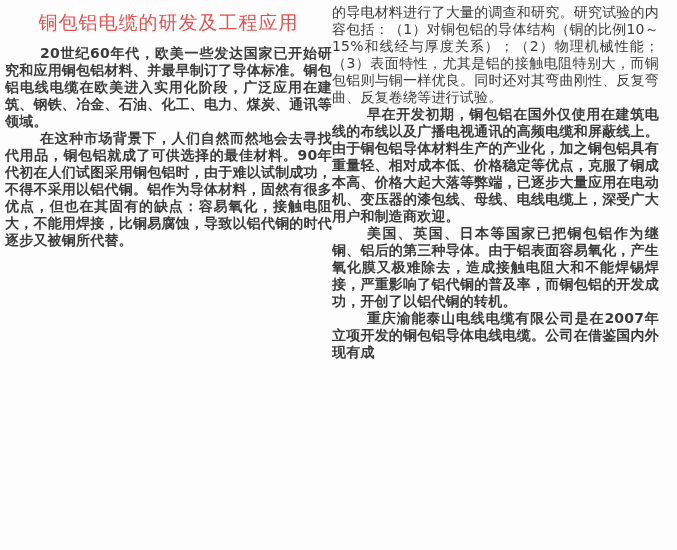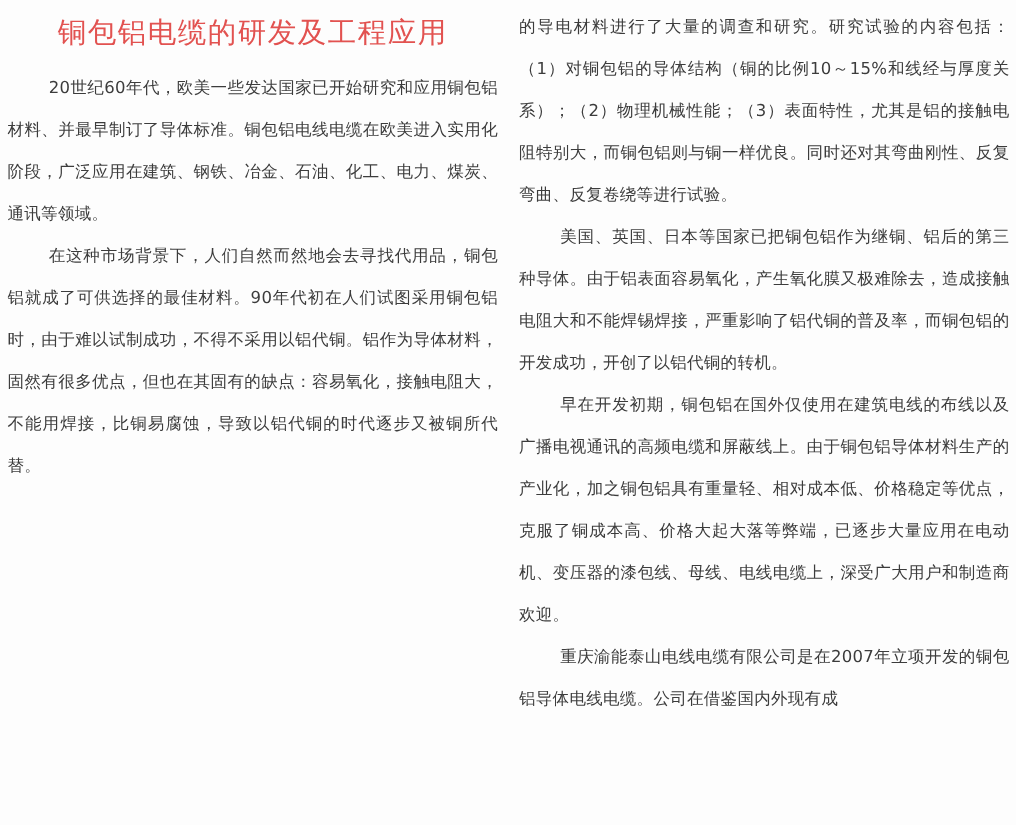--- a/index.html
+++ b/index.html
@@ -10,60 +10,60 @@
   .page {
     position: relative;
     width: 677px;
     height: 550px;
     overflow: hidden;
     background: #fdfdfd;
     font-family: "DejaVu Sans", "Liberation Sans", sans-serif;
     box-sizing: border-box;
     padding: 4px 5px 0 5px;
     display: flex;
-    gap: 14px;
   }
   .column {
     width: 327px;
     flex: 0 0 327px;
     overflow: hidden;
   }
   .article-title {
     color: #e25250;
     font-size: 19px;
     font-weight: 400;
     text-align: center;
     letter-spacing: 1px;
     margin: 6px 0 11px 0;
     line-height: 24px;
   }
   .p {
     margin: 0;
-    font-size: 11px;
-    line-height: 28px;
+    font-size: 14px;
+    line-height: 17px;
     color: #3c3c3c;
     text-align: justify;
     letter-spacing: 0.2px;
   }
   .p.indent {
     text-indent: 2.5em;
+    font-weight: bold;
   }
 </style>
 </head>
 <body>
 
 <div class="page">
 
   <div class="column">
     <h1 class="article-title">铜包铝电缆的研发及工程应用</h1>
     <p class="p indent">20世纪60年代，欧美一些发达国家已开始研究和应用铜包铝材料、并最早制订了导体标准。铜包铝电线电缆在欧美进入实用化阶段，广泛应用在建筑、钢铁、冶金、石油、化工、电力、煤炭、通讯等领域。</p>
     <p class="p indent">在这种市场背景下，人们自然而然地会去寻找代用品，铜包铝就成了可供选择的最佳材料。90年代初在人们试图采用铜包铝时，由于难以试制成功，不得不采用以铝代铜。铝作为导体材料，固然有很多优点，但也在其固有的缺点：容易氧化，接触电阻大，不能用焊接，比铜易腐蚀，导致以铝代铜的时代逐步又被铜所代替。</p>
 
   </div>
 
   <div class="column">
     <p class="p">的导电材料进行了大量的调查和研究。研究试验的内容包括：（1）对铜包铝的导体结构（铜的比例10～15%和线经与厚度关系）；（2）物理机械性能；（3）表面特性，尤其是铝的接触电阻特别大，而铜包铝则与铜一样优良。同时还对其弯曲刚性、反复弯曲、反复卷绕等进行试验。</p>
+    <p class="p indent">早在开发初期，铜包铝在国外仅使用在建筑电线的布线以及广播电视通讯的高频电缆和屏蔽线上。由于铜包铝导体材料生产的产业化，加之铜包铝具有重量轻、相对成本低、价格稳定等优点，克服了铜成本高、价格大起大落等弊端，已逐步大量应用在电动机、变压器的漆包线、母线、电线电缆上，深受广大用户和制造商欢迎。</p>
     <p class="p indent">美国、英国、日本等国家已把铜包铝作为继铜、铝后的第三种导体。由于铝表面容易氧化，产生氧化膜又极难除去，造成接触电阻大和不能焊锡焊接，严重影响了铝代铜的普及率，而铜包铝的开发成功，开创了以铝代铜的转机。</p>
-    <p class="p indent">早在开发初期，铜包铝在国外仅使用在建筑电线的布线以及广播电视通讯的高频电缆和屏蔽线上。由于铜包铝导体材料生产的产业化，加之铜包铝具有重量轻、相对成本低、价格稳定等优点，克服了铜成本高、价格大起大落等弊端，已逐步大量应用在电动机、变压器的漆包线、母线、电线电缆上，深受广大用户和制造商欢迎。</p>
     <p class="p indent">重庆渝能泰山电线电缆有限公司是在2007年立项开发的铜包铝导体电线电缆。公司在借鉴国内外现有成</p>
   </div>
 
 </div>
 
 </body></html>

